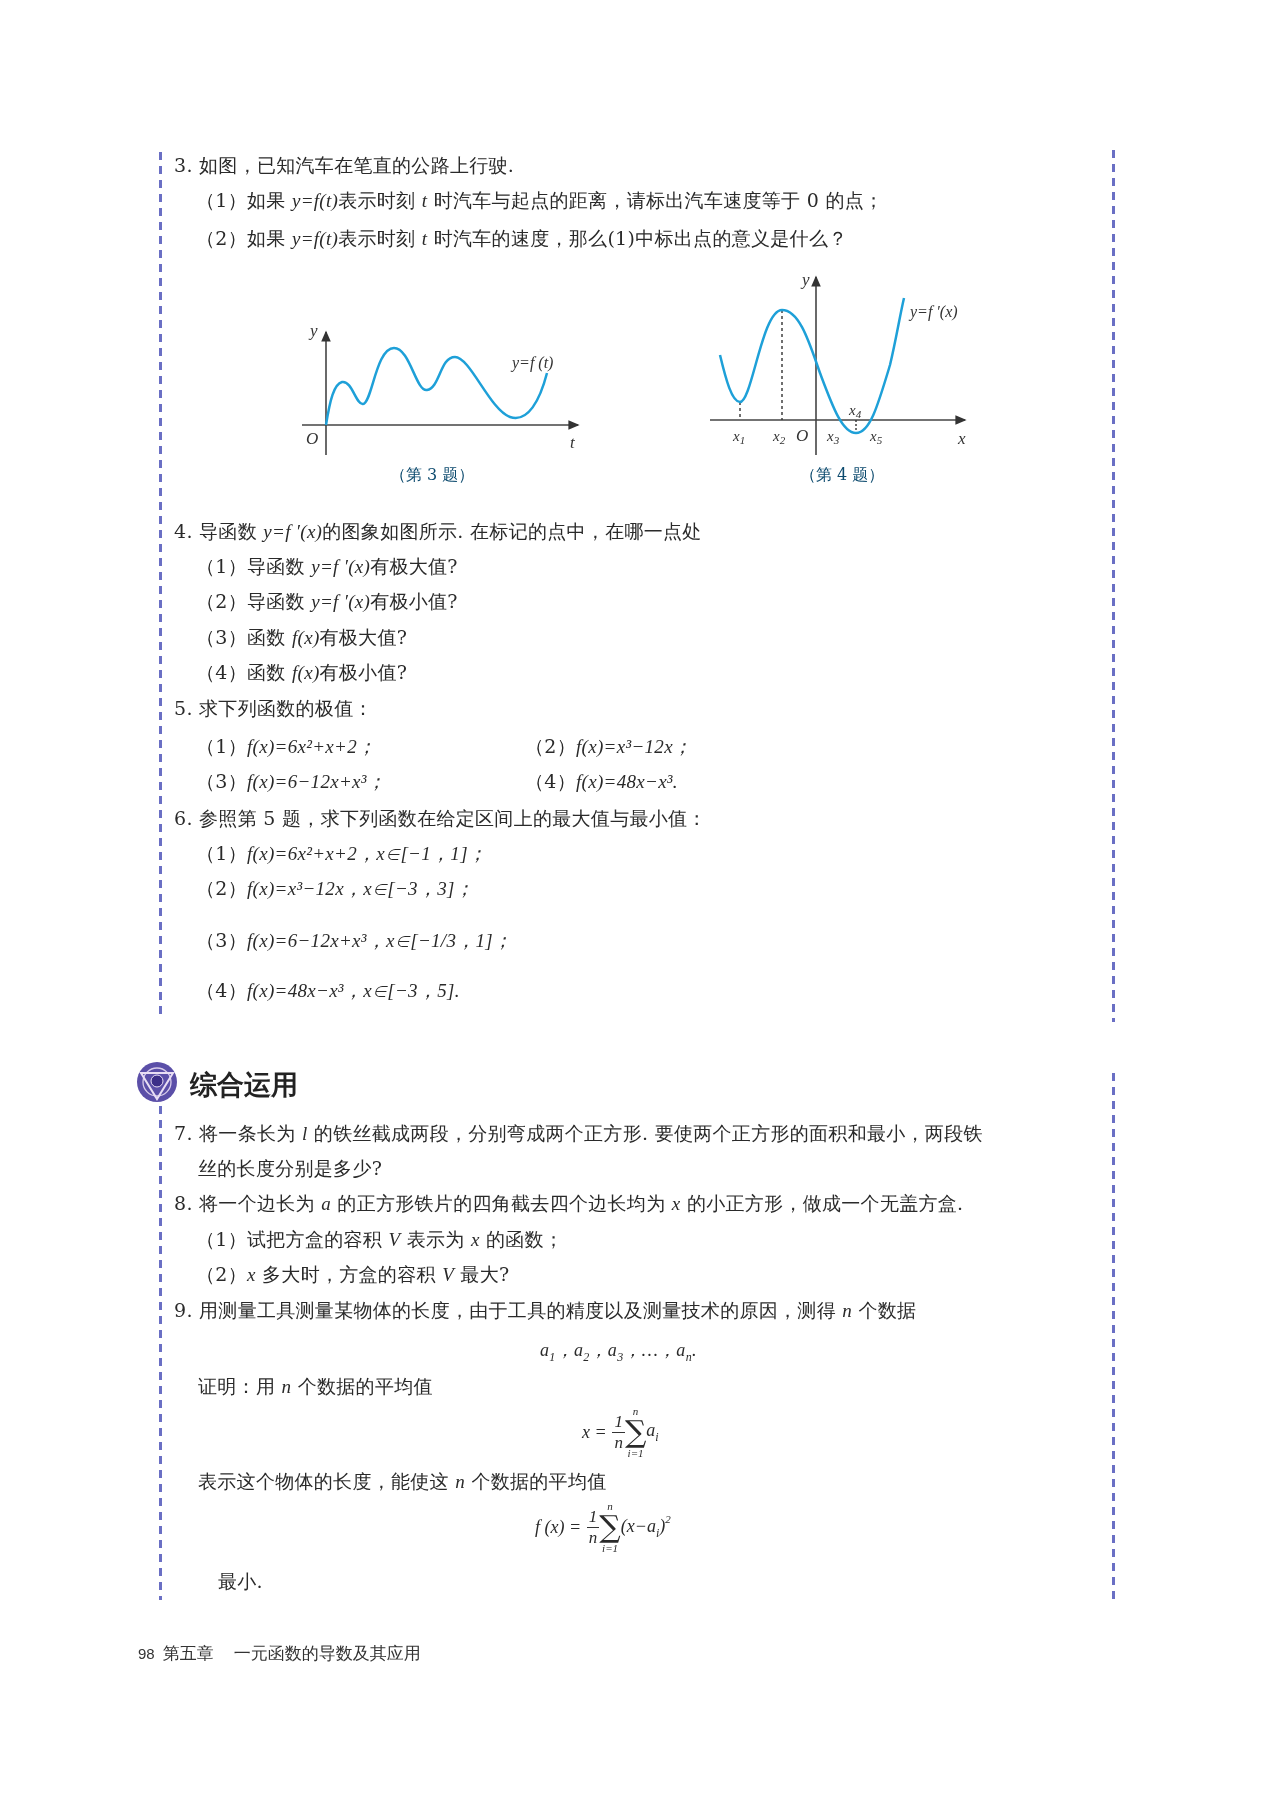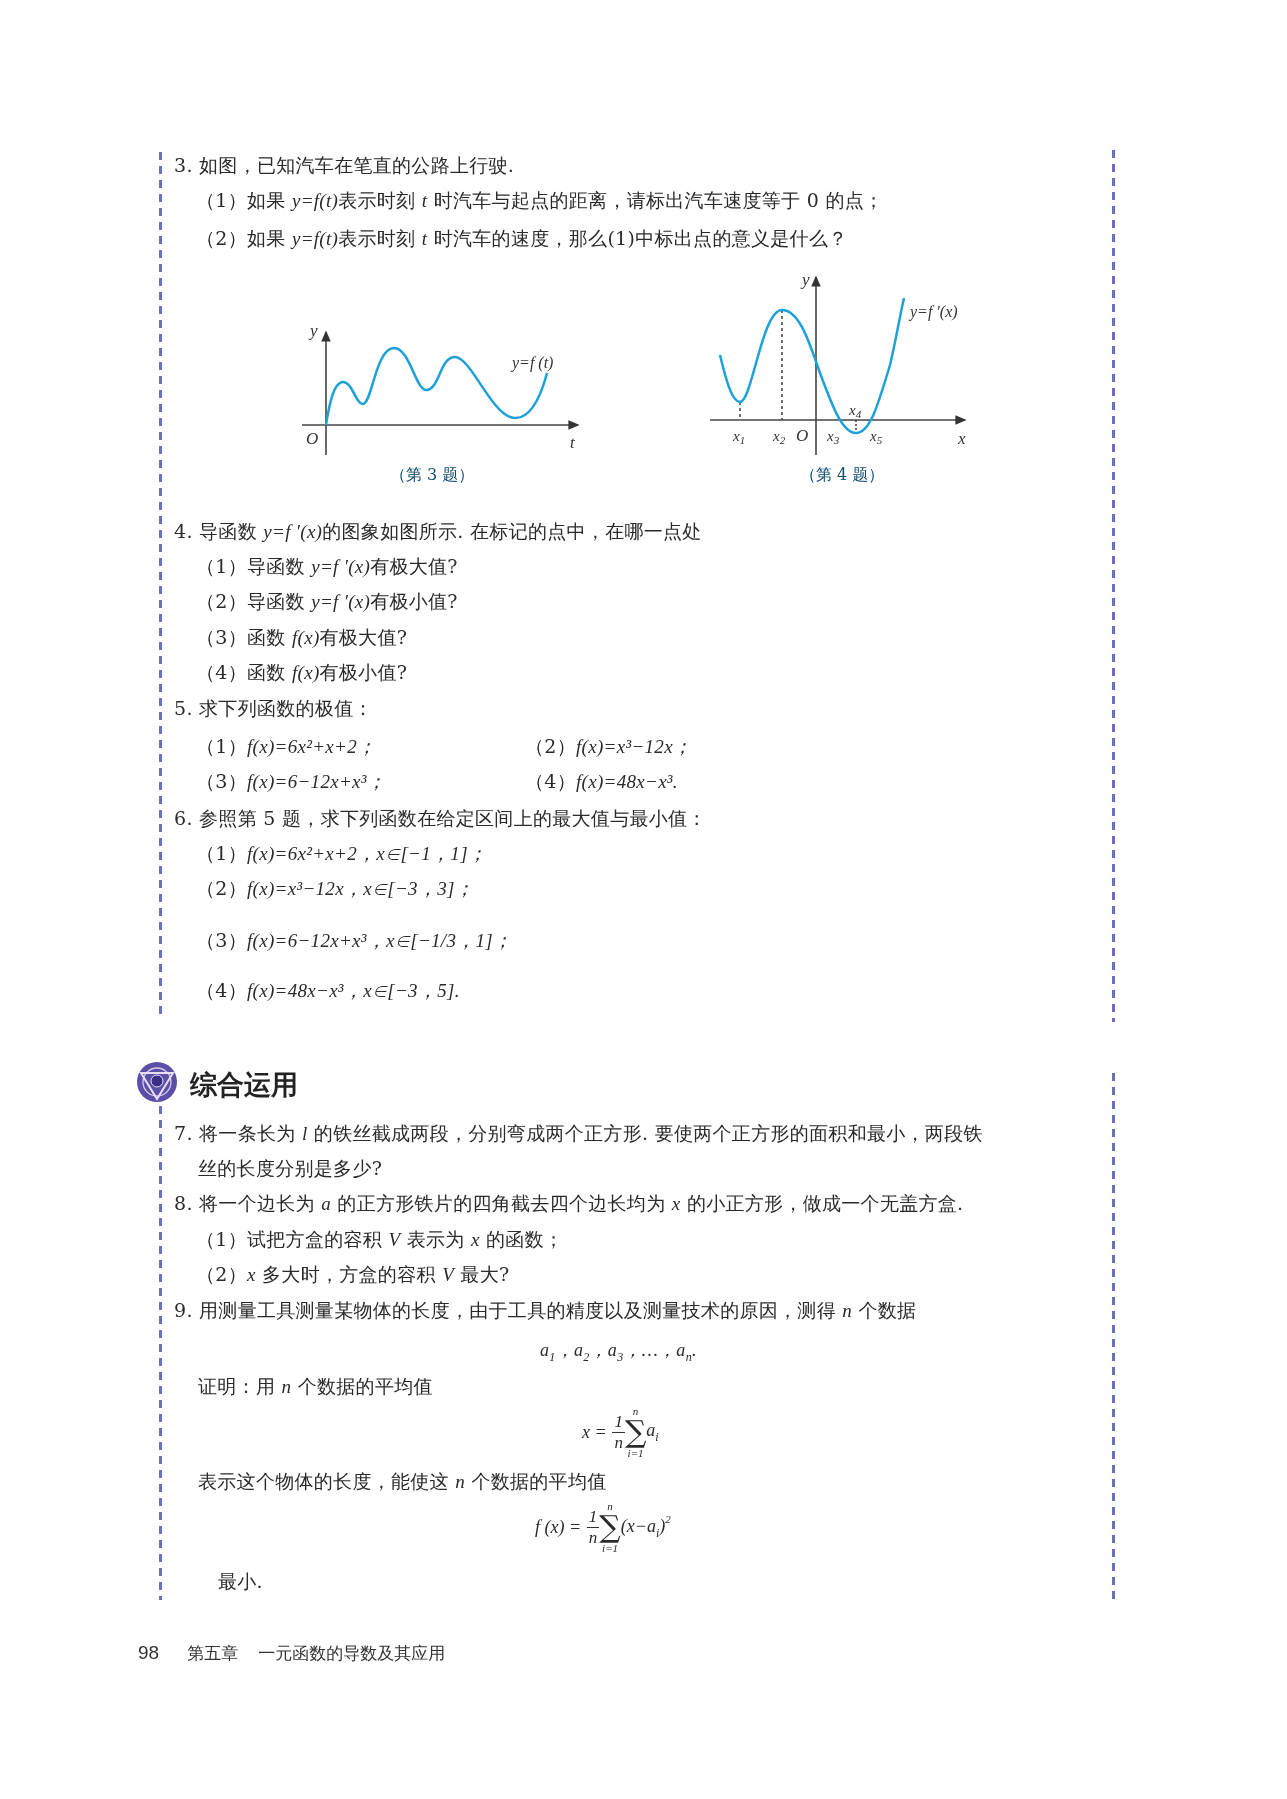--- a/index.html
+++ b/index.html
@@ -16,21 +16,21 @@
   .sub { font-size: 12px; vertical-align: -5px; }
   .caption { position: absolute; font-size: 16px; color: #0c4a6e; }
   .frac { display: inline-block; vertical-align: middle; text-align: center; font-size: 17px; line-height: 20px; }
   .frac .top { display: block; border-bottom: 1px solid #333; padding: 0 2px; }
   .frac .bot { display: block; }
   .sigma { display: inline-block; vertical-align: middle; text-align: center; line-height: 12px; }
   .sigma .s-top, .sigma .s-bot { display: block; font-size: 11px; font-style: italic; font-family: "Liberation Serif", serif; }
   .sigma .s-sym { display: block; font-size: 30px; line-height: 30px; }
   .section-title { position: absolute; font-family: "DejaVu Sans", "Liberation Sans", sans-serif; font-weight: bold; font-size: 27px; color: #222; }
   .footer { position: absolute; font-size: 17px; color: #333; }
-  .footer .pg { font-family: "Liberation Sans", sans-serif; font-size: 19px; margin-right: 28px; }
+  .footer .pg { font-family: "Liberation Sans", sans-serif; font-size: 15px; margin-right: 8px; }
   svg text { font-family: "Liberation Serif", serif; }
 </style>
 </head>
 <body>
 
 <div class="dash-v" style="left:159px; top:152px; height:862px;"></div>
 <div class="dash-v" style="left:1112px; top:150px; height:872px;"></div>
 <div class="dash-v" style="left:159px; top:1106px; height:494px;"></div>
 <div class="dash-v" style="left:1112px; top:1073px; height:532px;"></div>
 

